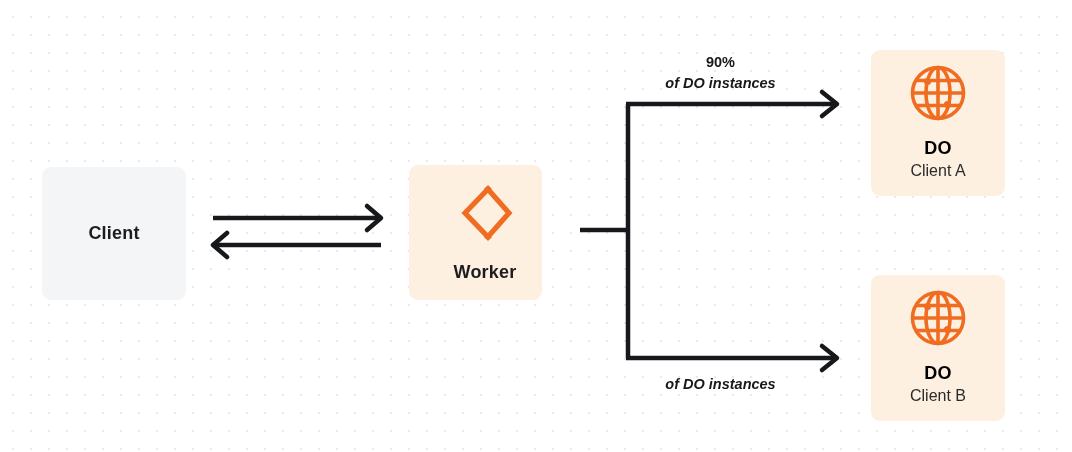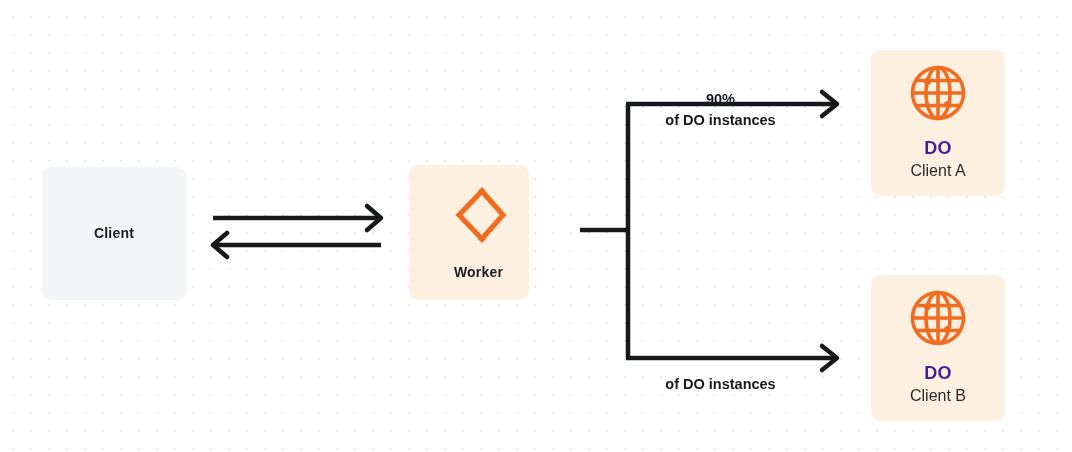--- a/index.html
+++ b/index.html
@@ -33,52 +33,52 @@
   .node-client {
     left: 42px;
     top: 167px;
     width: 144px;
     height: 133px;
     background: #f4f5f7;
   }
   .node-worker {
     left: 409px;
     top: 165px;
-    width: 120px;
+    width: 133px;
     height: 135px;
     background: #fdf0e0;
     padding-left: 19px;
   }
   .node-do-a {
     left: 871px;
     top: 50px;
     width: 134px;
     height: 146px;
     background: #fdf0e0;
   }
   .node-do-b {
     left: 871px;
     top: 275px;
     width: 134px;
     height: 146px;
     background: #fdf0e0;
   }
 
   .node-label {
-    font-size: 14px;
+    font-size: 18px;
     font-weight: bold;
     color: #1d1d1f;
     letter-spacing: 0.2px;
     line-height: 1.15;
     text-align: center;
   }
   .node-label-do {
     font-size: 18px;
     font-weight: bold;
-    color: #4c1d95;
+    color: #000000;
     letter-spacing: 0.3px;
     line-height: 1.2;
     text-align: center;
   }
   .node-sublabel {
     font-size: 16px;
     font-weight: normal;
     color: #2b2b2d;
     line-height: 1.3;
     text-align: center;
@@ -103,23 +103,23 @@
   .edge-label {
     position: absolute;
     text-align: center;
     color: #17181a;
     font-size: 14.5px;
     font-weight: bold;
     line-height: 1.45;
     white-space: nowrap;
   }
   .edge-label .pct { display: block; }
-  .edge-label .sub { display: block; }
-
-  .label-top { left: 608px; top: 52px; width: 225px; margin-top: 37px; }
+  .edge-label .sub { display: block; font-style: italic; }
+
+  .label-top { left: 608px; top: 52px; width: 225px; }
   .label-bottom { left: 608px; top: 374px; width: 225px; }
 </style>
 </head>
 <body>
 
 <div id="canvas">
 
   <svg class="conn-svg" viewBox="0 0 1072 452" xmlns="http://www.w3.org/2000/svg">
     <g fill="none" stroke="#16181c" stroke-width="4.5" stroke-linecap="butt" stroke-linejoin="miter">
 

